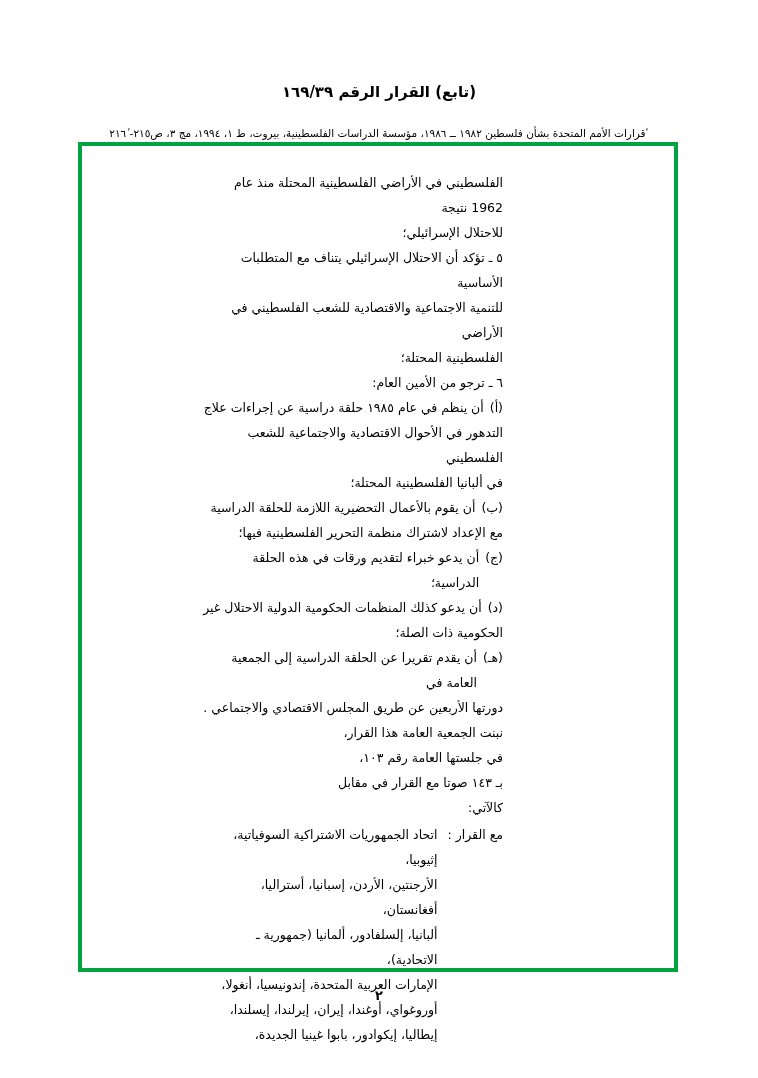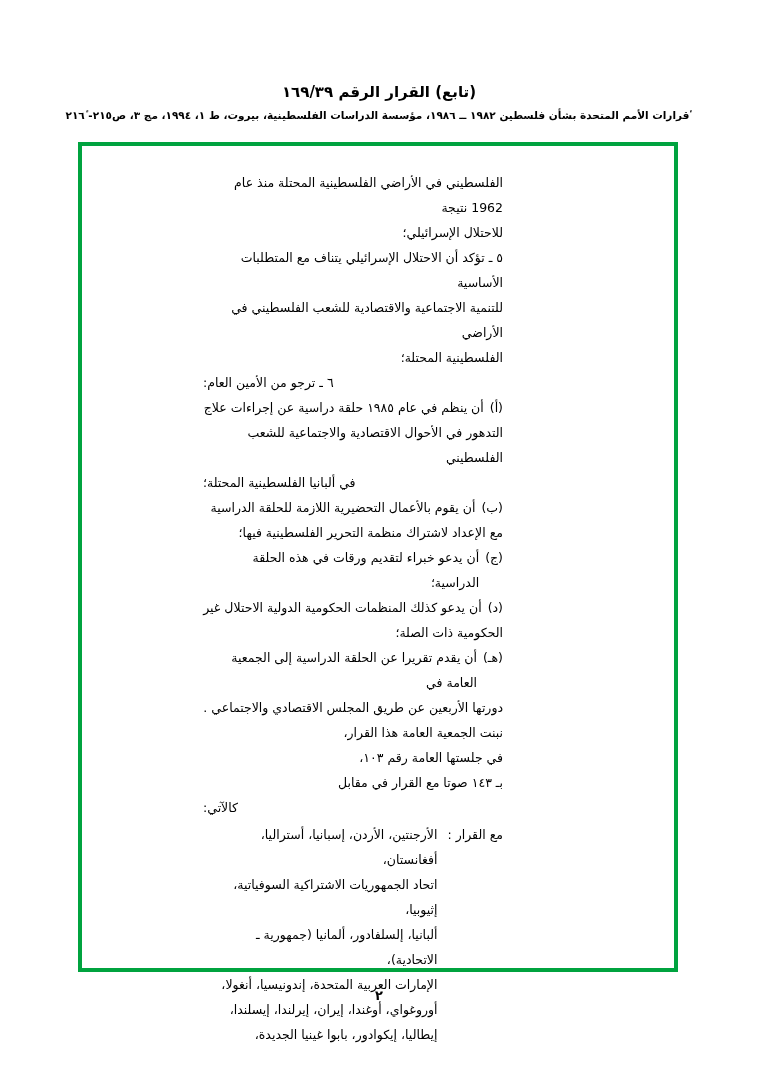--- a/index.html
+++ b/index.html
@@ -29,23 +29,23 @@
     text-align: center;
   }
   .doc-title {
     font-size: 15px;
     font-weight: bold;
     letter-spacing: 0px;
     line-height: 20px;
     direction: rtl;
   }
   .doc-subtitle {
-    margin-top: 6px;
+    margin-top: 24px;
     font-size: 10.5px;
-    font-weight: bold;
+    font-weight: normal;
     line-height: 15px;
     direction: rtl;
   }
   .green-frame {
     position: absolute;
     top: 142px;
     left: 78px;
     width: 600px;
     height: 830px;
     border: 4px solid #00a33f;
@@ -60,21 +60,21 @@
     direction: rtl;
     text-align: right;
     font-size: 12.5px;
     line-height: 25px;
   }
   .body-text p {
     margin: 0;
     padding: 0;
   }
   .center-line {
-    text-align: left;
+    text-align: right;
   }
   .list-block {
     position: relative;
   }
   .with-label {
     display: flex;
     flex-direction: row;
     justify-content: flex-start;
     gap: 6px;
   }
@@ -171,22 +171,22 @@
       <p>نبنت الجمعية العامة هذا القرار،</p>
       <p>في جلستها العامة رقم ١٠٣،</p>
       <p>بـ ١٤٣ صوتا مع القرار في مقابل</p>
       <p class="center-line">كالآتي:</p>
     </div>
 
     <div class="nations-block">
       <div class="nations-row">
         <span class="nations-label">مع القرار  :</span>
         <div class="nations-lines">
+          <p>اتحاد الجمهوريات الاشتراكية السوفياتية، إثيوبيا،</p>
           <p>الأرجنتين، الأردن، إسبانيا، أستراليا، أفغانستان،</p>
-          <p>اتحاد الجمهوريات الاشتراكية السوفياتية، إثيوبيا،</p>
           <p>ألبانيا، إلسلفادور، ألمانيا (جمهورية ـ الاتحادية)،</p>
           <p>الإمارات العربية المتحدة، إندونيسيا، أنغولا،</p>
           <p>أوروغواي، أوغندا، إيران، إيرلندا، إيسلندا،</p>
           <p>إيطاليا، إيكوادور، بابوا غينيا الجديدة،</p>
 
         </div>
       </div>
     </div>
 
   </div>

